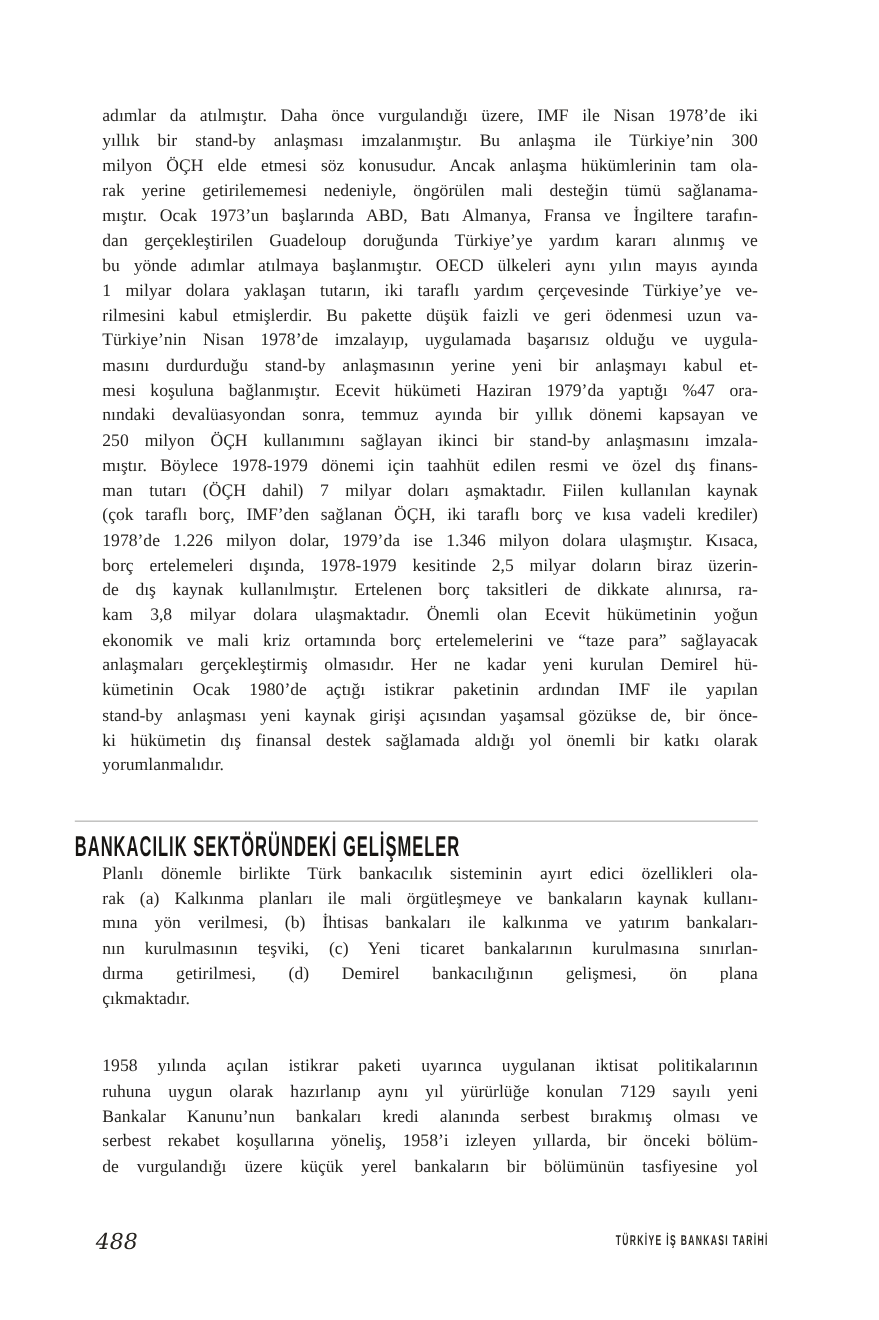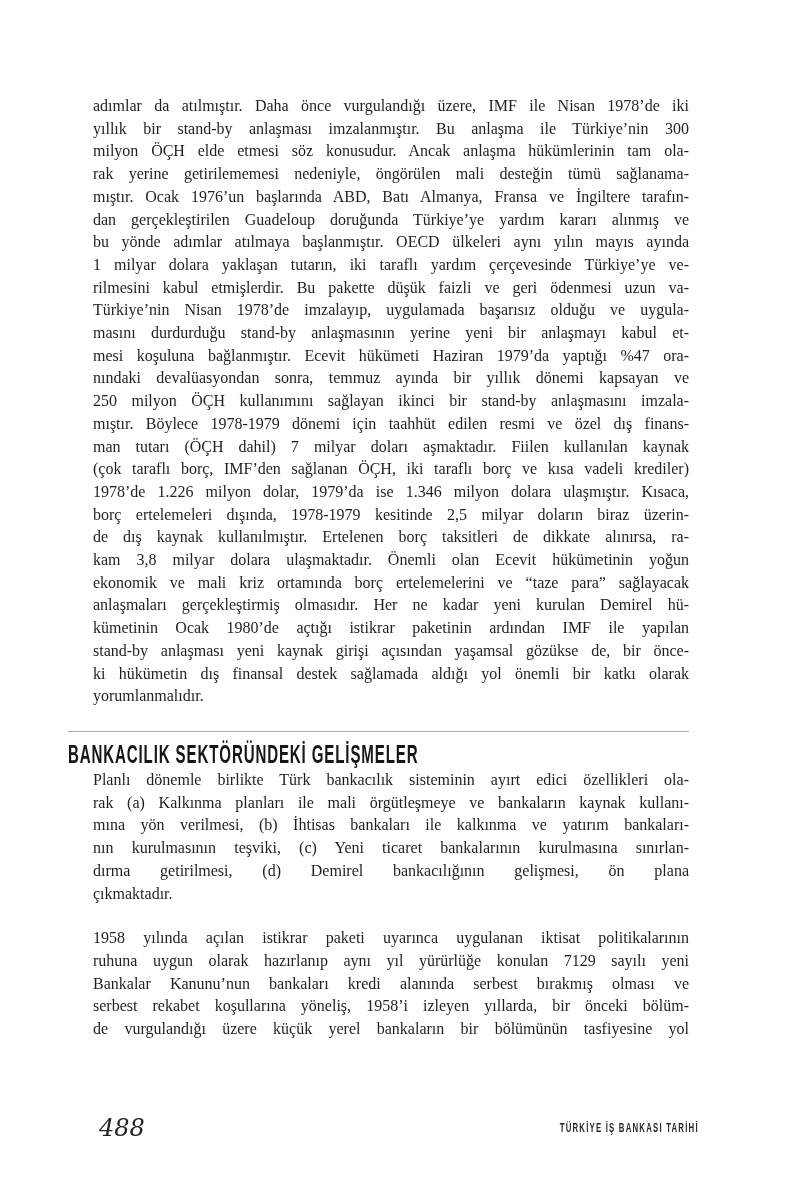--- a/index.html
+++ b/index.html
@@ -25,29 +25,29 @@
     width: 621px;
     display: flex;
     flex-direction: column;
   }
   .para {
     padding-left: 25px;
     font-size: 16px;
     line-height: 22.7px;
     color: #211f1c;
   }
-  .para + .para { margin-top: 22px; }
+  .para + .para { margin-top: 39px; }
   .line {
     text-align: justify;
     text-align-last: justify;
   }
   .line.last { text-align-last: left; }
 
   
-  .heading-block { margin-top: 23px; }
+  .heading-block { margin-top: 38px; }
   .heading-rule {
     height: 1px;
     background: #aaaaa8;
   }
   .section-heading {
     margin: 9px 0 0 0;
     font-family: "Liberation Sans", sans-serif;
     font-weight: 700;
     font-size: 26px;
     line-height: 26px;
@@ -58,25 +58,25 @@
     display: inline-block;
     transform: scaleX(0.58);
     transform-origin: 0 50%;
     white-space: nowrap;
   }
   .heading-block + .para { margin-top: 2px; }
 
   
   .page-number {
     position: absolute;
-    left: 99px;
+    left: 87px;
     top: 1116px;
     font-family: "DejaVu Serif", serif;
     font-style: italic;
-    font-size: 24px;
+    font-size: 20px;
     line-height: 24px;
     color: #26231f;
   }
   .running-title {
     position: absolute;
     right: 100px;
     top: 1121px;
     font-family: "Liberation Sans", sans-serif;
     font-weight: 700;
     font-size: 13px;
@@ -90,21 +90,21 @@
 </style>
 </head>
 <body>
 
 <main class="text-column" id="text-column">
     <div class="para">
       <div class="line">adımlar da atılmıştır. Daha önce vurgulandığı üzere, IMF ile Nisan 1978’de iki</div>
       <div class="line">yıllık bir stand-by anlaşması imzalanmıştır. Bu anlaşma ile Türkiye’nin 300</div>
       <div class="line">milyon ÖÇH elde etmesi söz konusudur. Ancak anlaşma hükümlerinin tam ola-</div>
       <div class="line">rak yerine getirilememesi nedeniyle, öngörülen mali desteğin tümü sağlanama-</div>
-      <div class="line">mıştır. Ocak 1976’un başlarında ABD, Batı Almanya, Fransa ve İngiltere tarafın-</div>
+      <div class="line">mıştır. Ocak 1973’un başlarında ABD, Batı Almanya, Fransa ve İngiltere tarafın-</div>
       <div class="line">dan gerçekleştirilen Guadeloup doruğunda Türkiye’ye yardım kararı alınmış ve</div>
       <div class="line">bu yönde adımlar atılmaya başlanmıştır. OECD ülkeleri aynı yılın mayıs ayında</div>
       <div class="line">1 milyar dolara yaklaşan tutarın, iki taraflı yardım çerçevesinde Türkiye’ye ve-</div>
       <div class="line">rilmesini kabul etmişlerdir. Bu pakette düşük faizli ve geri ödenmesi uzun va-</div>
       <div class="line">Türkiye’nin Nisan 1978’de imzalayıp, uygulamada başarısız olduğu ve uygula-</div>
       <div class="line">masını durdurduğu stand-by anlaşmasının yerine yeni bir anlaşmayı kabul et-</div>
       <div class="line">mesi koşuluna bağlanmıştır. Ecevit hükümeti Haziran 1979’da yaptığı %47 ora-</div>
       <div class="line">nındaki devalüasyondan sonra, temmuz ayında bir yıllık dönemi kapsayan ve</div>
       <div class="line">250 milyon ÖÇH kullanımını sağlayan ikinci bir stand-by anlaşmasını imzala-</div>
       <div class="line">mıştır. Böylece 1978-1979 dönemi için taahhüt edilen resmi ve özel dış finans-</div>

